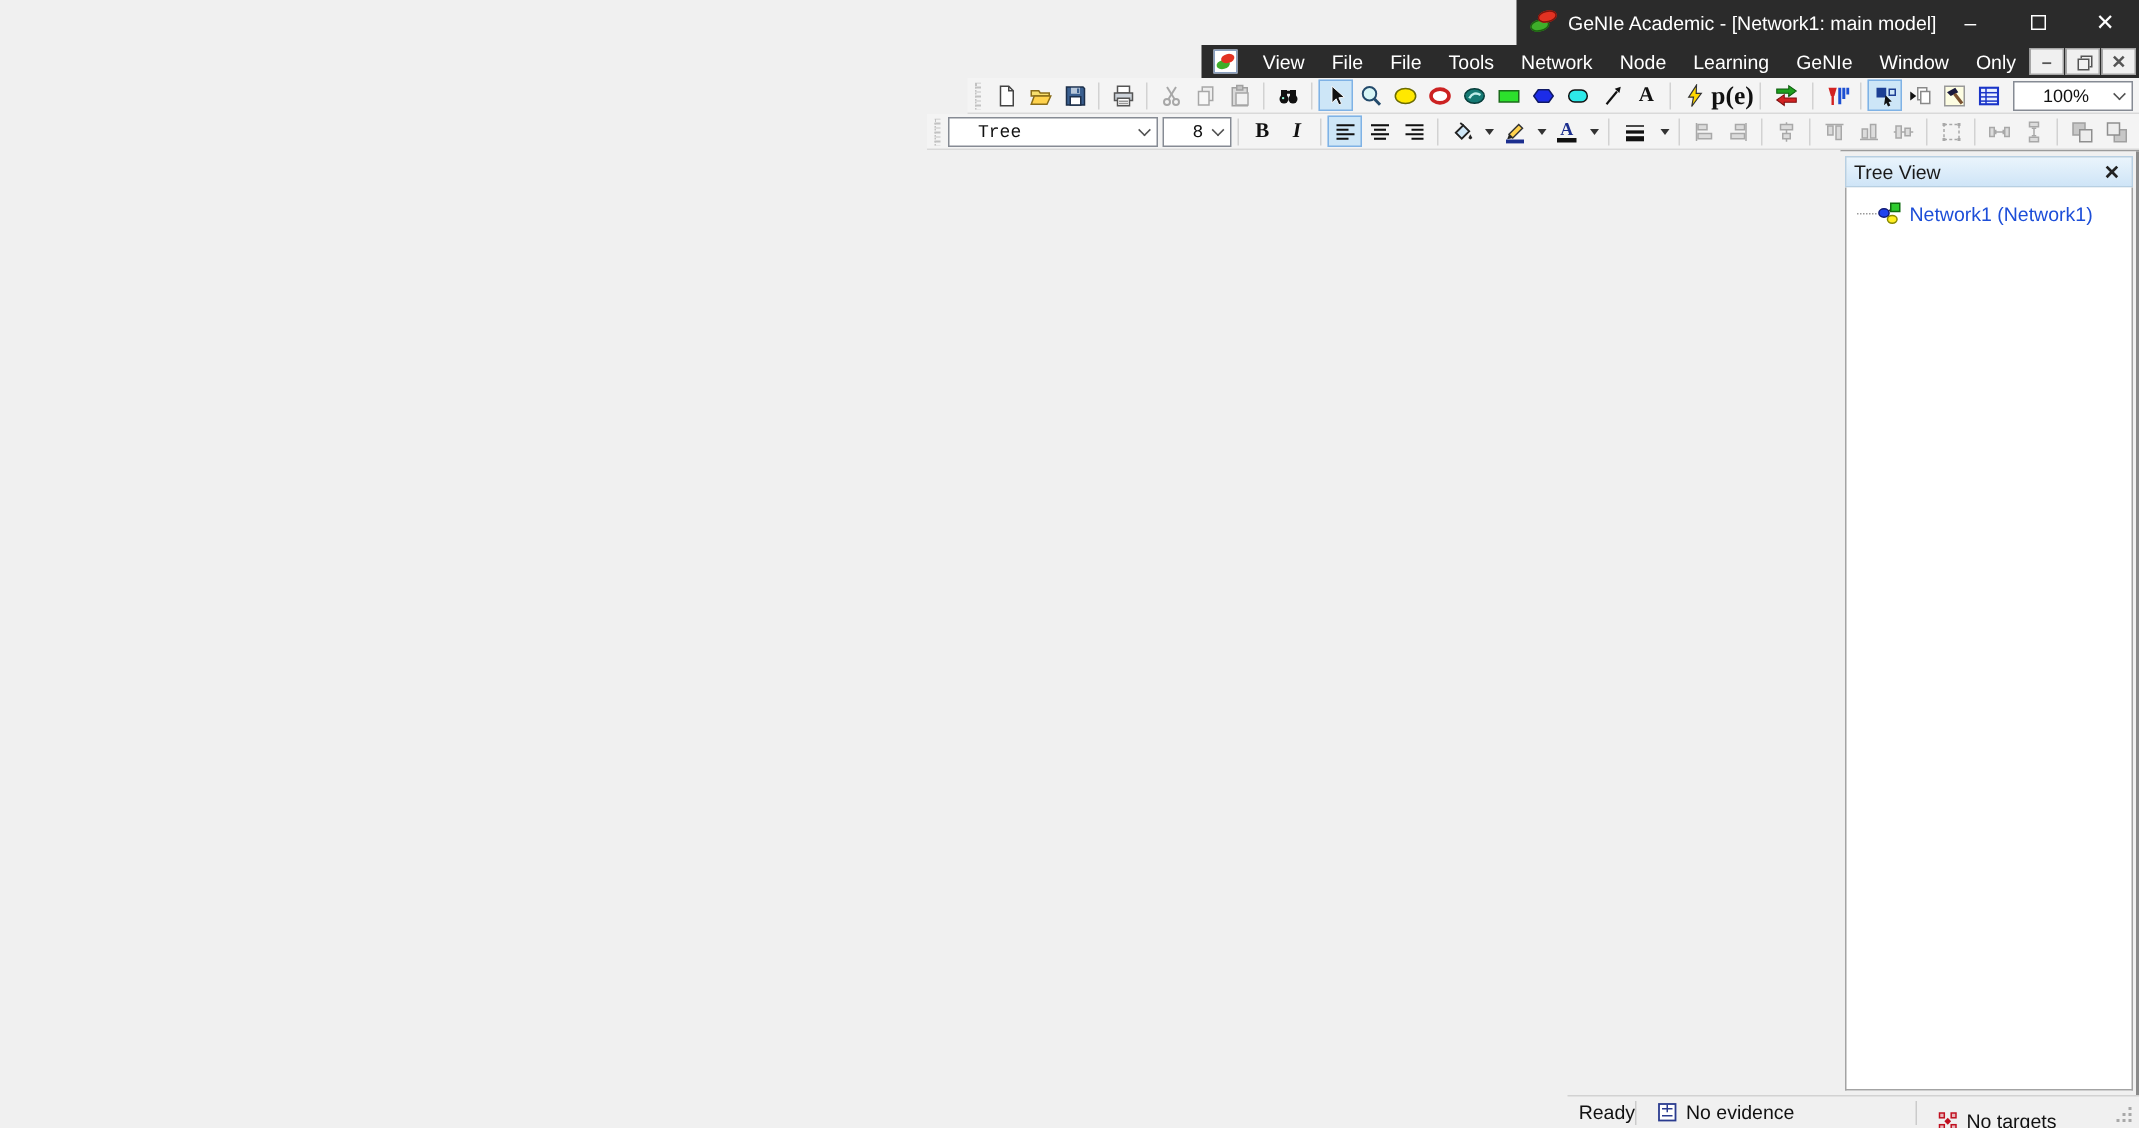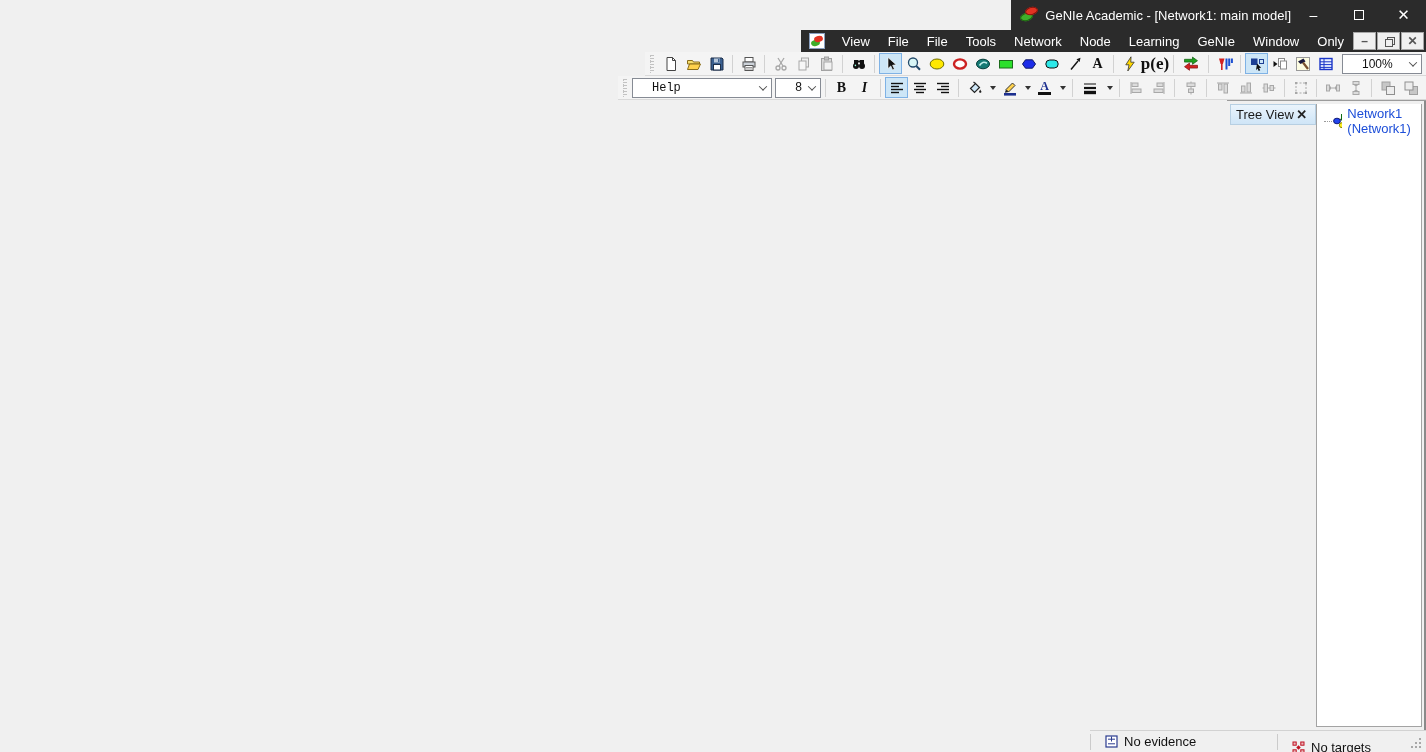--- a/index.html
+++ b/index.html
@@ -39,21 +39,21 @@
   .tb-btn svg { display:block; }
   .combo { display:flex; align-items:center; background:#fff; border:1px solid #868b94; height:20px; font-size:12px; padding-left:19px; color:#111; flex:0 0 auto; }
   .combo .chev { margin-left:auto; width:16px; display:flex; justify-content:center; }
   .chev-glyph { width:6px; height:6px; border-right:1.4px solid #505050; border-bottom:1.4px solid #505050; transform:rotate(45deg) translate(-1px,-1px); }
   .dd-arrow { width:0; height:0; border-left:3.5px solid transparent; border-right:3.5px solid transparent; border-top:4px solid #333; margin-left:1px; }
   .dd-btn { width:12px; height:21px; display:flex; align-items:center; justify-content:center; }
   .glyph-serif { font-family:"Liberation Serif", serif; font-weight:bold; }
 
   
   .main { flex:1 1 auto; display:flex; border-top:1px solid #9b9b9b; min-height:0; }
-  .tree-panel { width:197px; background:#f0f0f0; padding:3px 2px 3px 3px; display:flex; flex-direction:row; }
+  .tree-panel { width:197px; background:#f0f0f0; padding:3px 2px 3px 3px; display:flex; flex-direction:column; }
   .tree-header { height:21px; background:linear-gradient(#eaf4fc,#cfe5f7); border:1px solid #b7cfe2; display:flex; align-items:center; padding:0 5px; font-size:13px; color:#1a1a1a; flex:0 0 auto; }
   .tree-close { margin-left:auto; width:16px; height:16px; display:flex; align-items:center; justify-content:center; font-size:13px; font-weight:bold; color:#222; }
   .tree-body { flex:1; background:#fff; border:1px solid #a3a3a3; border-top:none; padding-top:8px; overflow:hidden; }
   .tree-item { display:flex; align-items:center; height:18px; padding-left:7px; }
   .tree-connector { width:13px; height:0; border-top:1px dotted #9a9a9a; margin-right:1px; }
   .tree-label { margin-left:5px; color:#1d4ed8; font-size:13px; }
   .splitter { width:2px; background:#8a8a8a; }
 
   .canvas { flex:1; position:relative; overflow:hidden; background:#fff; }
   .gridlayer { position:absolute; inset:0;
@@ -296,21 +296,21 @@
       <span>100%</span>
       <span class="chev">
           <span class="chev-glyph"></span>
         </span>
     </div>
   </div>
 
   <div class="toolbar">
     <span class="grip"></span>
     <div class="combo" style="width:140px;">
-      <span style="font-family:'Liberation Mono',monospace;font-size:12px;">Help</span>
+      <span style="font-family:'Liberation Mono',monospace;font-size:12px;">Tree</span>
       <span class="chev">
           <span class="chev-glyph"></span>
         </span>
     </div>
     <div class="combo" style="width:46px; margin-left:3px;">
       <span style="font-family:'Liberation Mono',monospace;font-size:12px;">8</span>
       <span class="chev">
           <span class="chev-glyph"></span>
         </span>
     </div>
@@ -524,20 +524,21 @@
     <div class="canvas">
       <div class="gridlayer"></div>
       <span class="wm" style="left:-5px; top:208px;">Academic Use Only</span>
       <span class="wm" style="left:712px; top:208px;">Academic Use Only</span>
       <span class="wm" style="left:1px; top:608px;">Academic Use Only</span>
       <span class="wm" style="left:718px; top:608px;">Academic Use Only</span>
     </div>
   </div>
 
   <div class="statusbar">
+    <span class="sb-ready">Ready</span>
     <span class="sb-sep"></span>
     <div class="sb-pane" style="width:186px;">
       <svg width="13" height="13">
           <rect x="1" y="1" width="11" height="11" fill="#fff" stroke="#2a3b8f" stroke-width="1.2"></rect>
           <line x1="3" y1="4.2" x2="10" y2="4.2" stroke="#2a3b8f"></line>
           <line x1="3" y1="8.8" x2="10" y2="8.8" stroke="#2a3b8f"></line>
           <line x1="6.5" y1="1.5" x2="6.5" y2="6.5" stroke="#2a3b8f"></line>
         </svg>
       <span>No evidence</span>
     </div>

